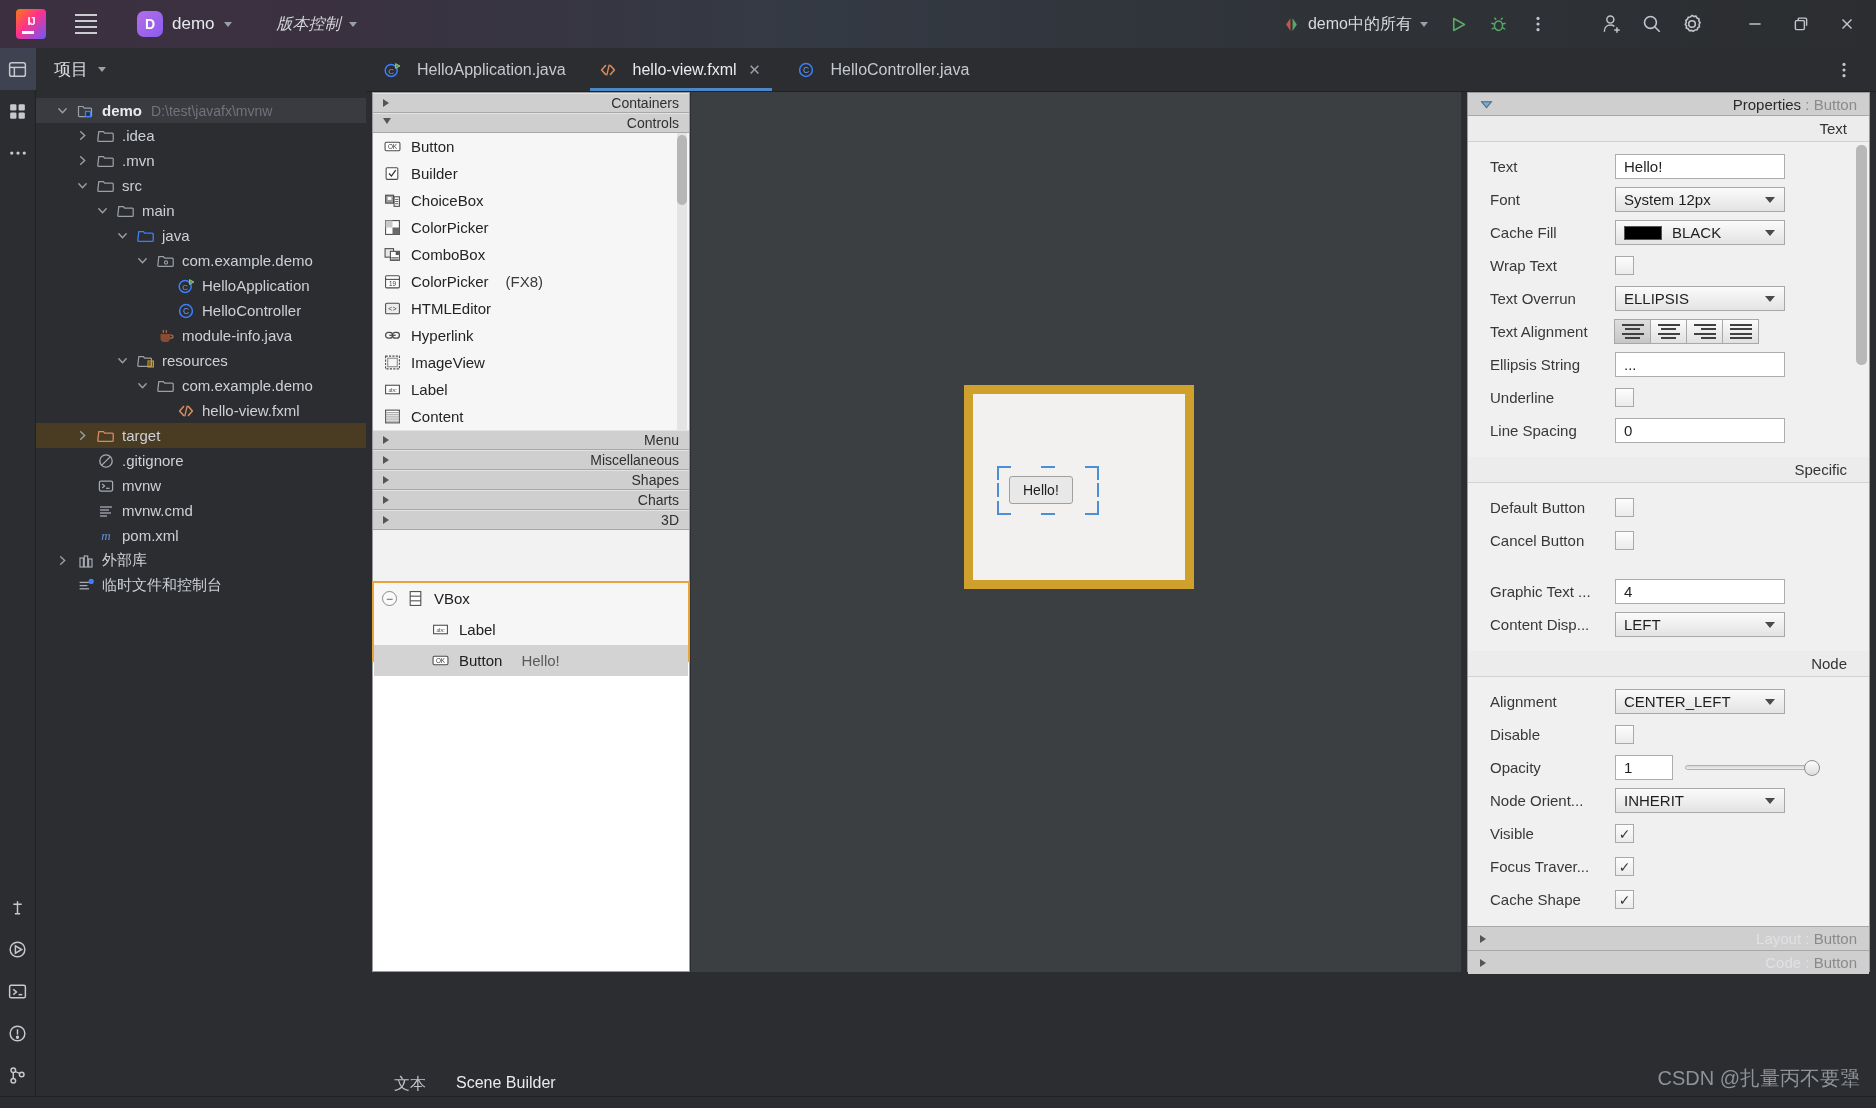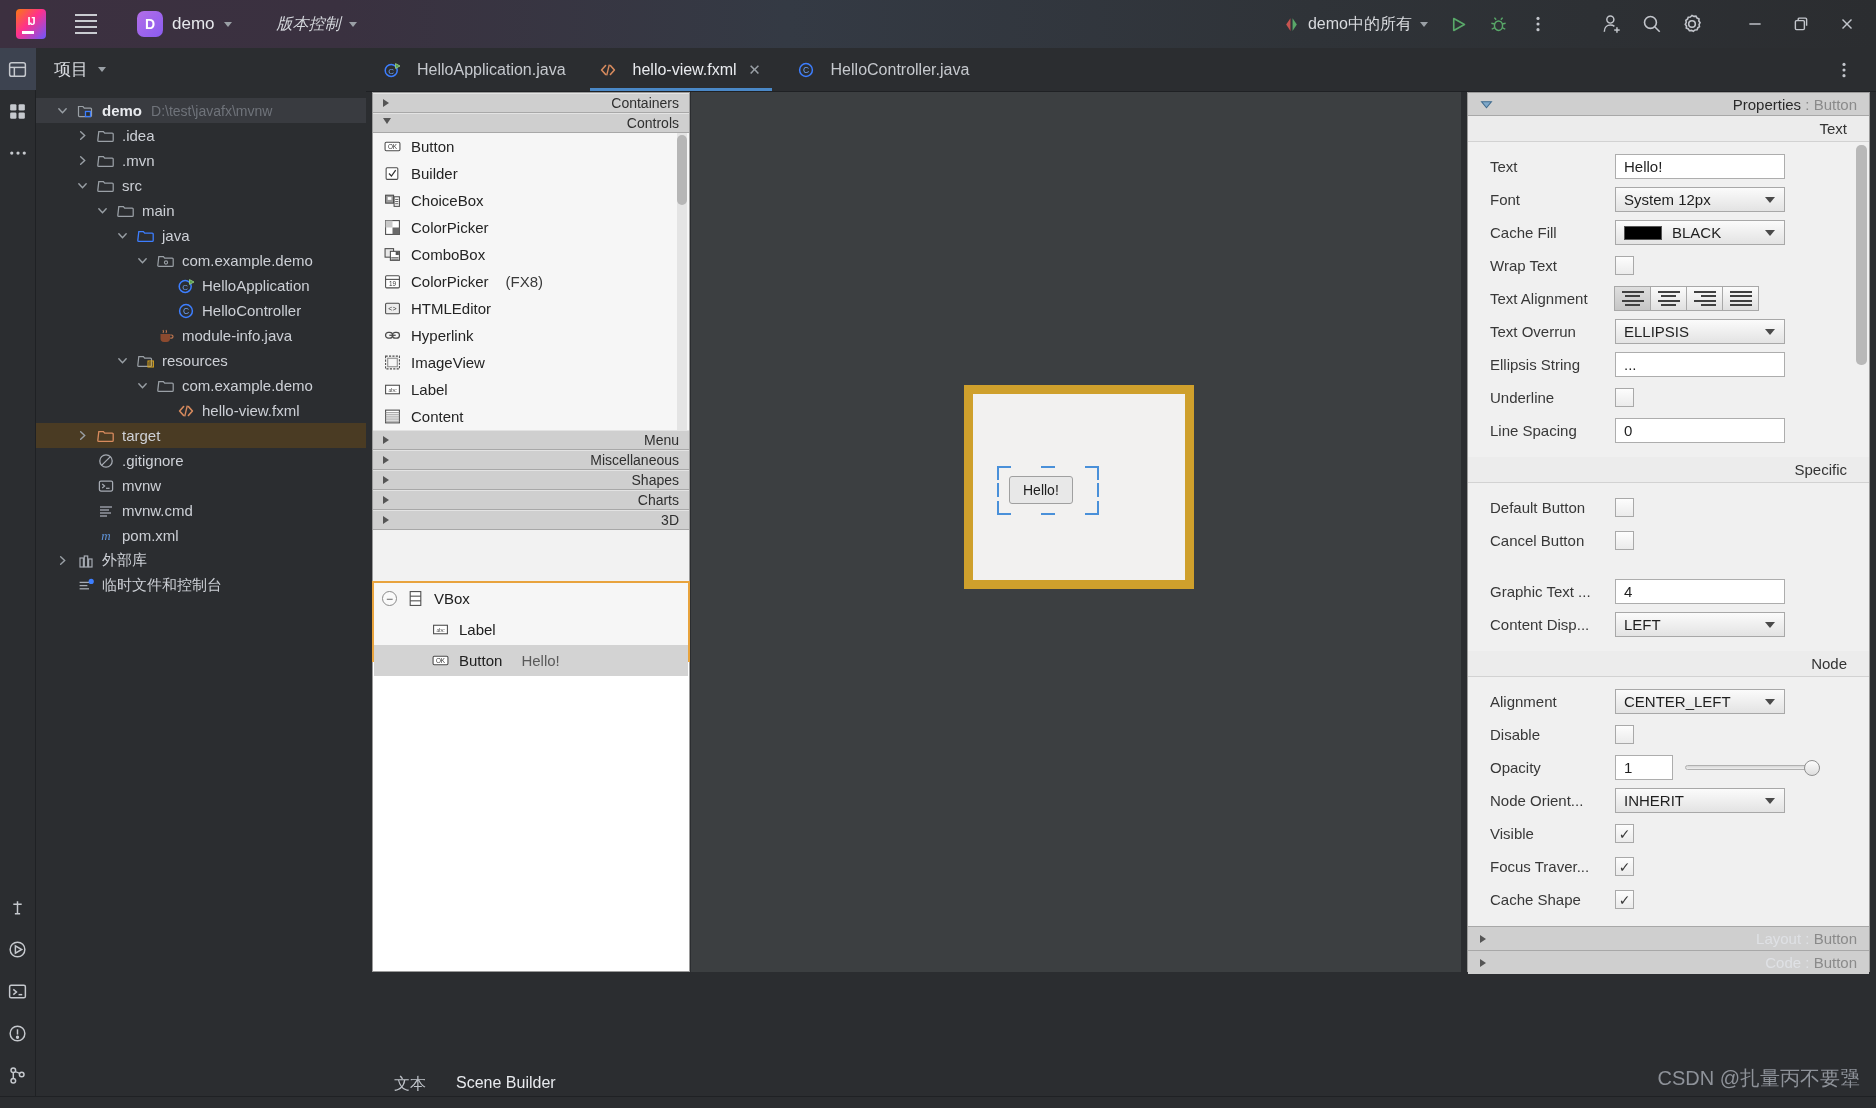--- a/index.html
+++ b/index.html
@@ -887,20 +887,27 @@
             <span class="swatch"></span>
             <span>BLACK</span>
             <i class="cv"></i>
           </span>
         </div>
         <div class="pRow">
           <span class="lab">Wrap Text</span>
           <span class="cbx"></span>
         </div>
         <div class="pRow">
+          <span class="lab">Text Overrun</span>
+          <span class="combo">
+            <span>ELLIPSIS</span>
+            <i class="cv"></i>
+          </span>
+        </div>
+        <div class="pRow">
           <span class="lab">Text Alignment</span>
           <span class="alignbtns">
             <span class="abtn on">
               <i style="width:22px"></i>
               <i style="width:15px"></i>
               <i style="width:22px"></i>
               <i style="width:15px"></i>
             </span>
             <span class="abtn">
               <i style="width:22px"></i>
@@ -916,27 +923,20 @@
             </span>
             <span class="abtn">
               <i style="width:22px"></i>
               <i style="width:22px"></i>
               <i style="width:22px"></i>
               <i style="width:22px"></i>
             </span>
           </span>
         </div>
         <div class="pRow">
-          <span class="lab">Text Overrun</span>
-          <span class="combo">
-            <span>ELLIPSIS</span>
-            <i class="cv"></i>
-          </span>
-        </div>
-        <div class="pRow">
           <span class="lab">Ellipsis String</span>
           <span class="fld">
             <span>...</span>
           </span>
         </div>
         <div class="pRow">
           <span class="lab">Underline</span>
           <span class="cbx"></span>
         </div>
         <div class="pRow">

